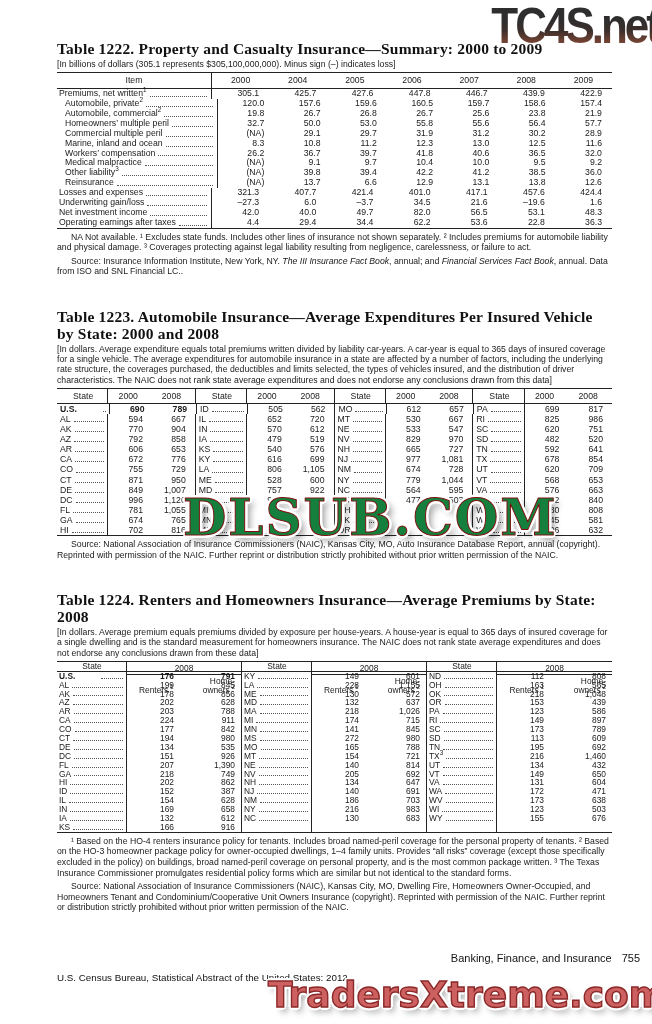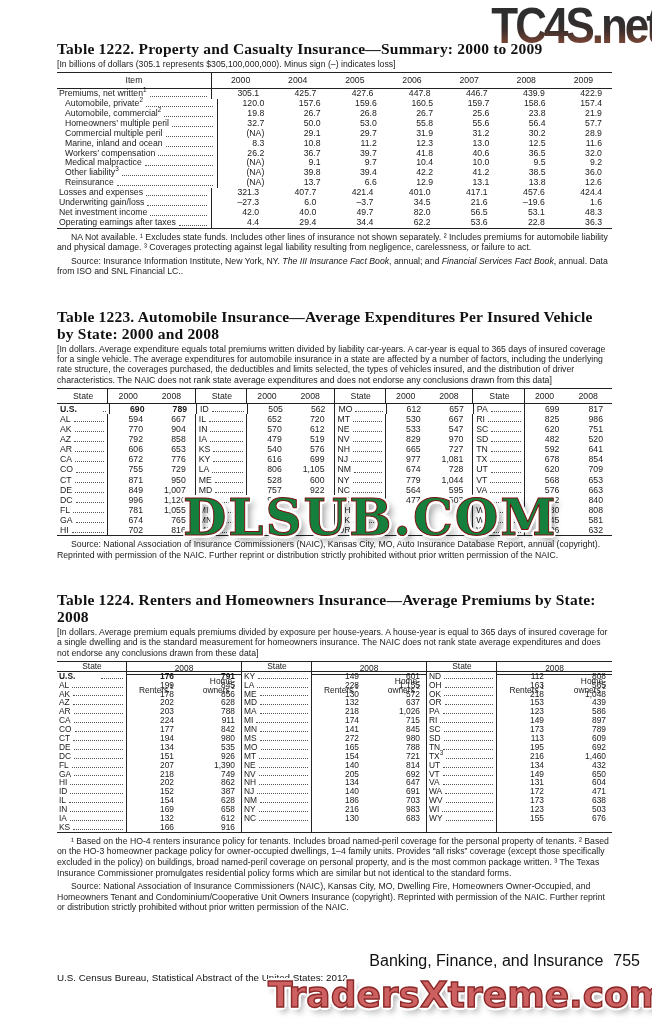--- a/index.html
+++ b/index.html
@@ -48,21 +48,21 @@
   .t1224 .v-b{width:60px;text-align:right;padding-right:6px;box-sizing:border-box;}
   .t1224 .t-head2{font-size:8.4px;border-bottom:1px solid #222;}
   .gh-state{display:flex;align-items:center;justify-content:center;}
   .gh-years{display:flex;flex-direction:column;width:115px;box-sizing:border-box;}
   .gh-year{text-align:center;border-bottom:1px solid #222;padding:2px 0 1px;}
   .gh-subs{display:flex;align-items:flex-end;padding:2px 0 3px;}
   .gh-sub{line-height:9.4px;text-align:right;}
 
   
   .footer-right{position:absolute;left:0;top:952px;width:640px;text-align:right;
-                font-size:16px;color:#111;}
+                font-size:11px;color:#111;}
   .footer-right .pgnum{margin-left:10px;}
   .footer-left{position:absolute;left:57px;top:972px;font-size:9.8px;color:#111;}
 
   
   .wm{position:absolute;z-index:6;pointer-events:none;white-space:nowrap;}
   .wm-top{top:-2px;right:-6px;font-size:44px;font-weight:bold;letter-spacing:-3px;
           font-family:"Liberation Sans",sans-serif;transform:scaleY(1.12);transform-origin:top right;
           background:linear-gradient(180deg,#2e2e2e 38%,#3c2f2b 58%,#7c4636 82%,#8d5242 100%);
           -webkit-background-clip:text;background-clip:text;color:transparent;
           filter:drop-shadow(0 0 2px rgba(255,255,255,.9));}

